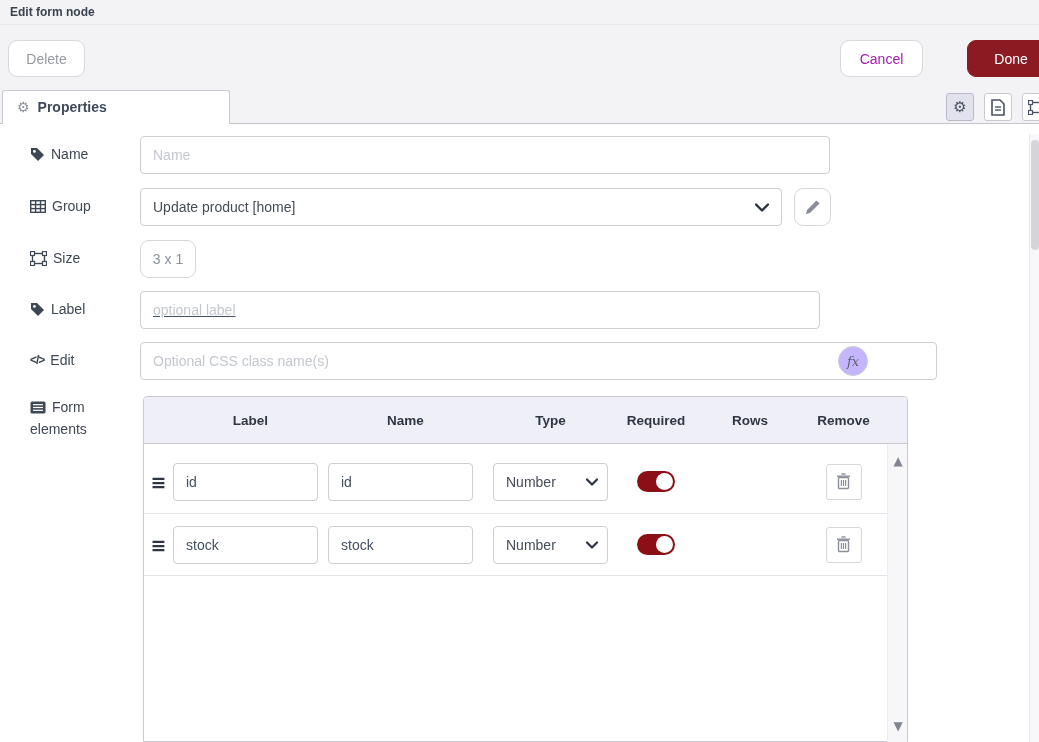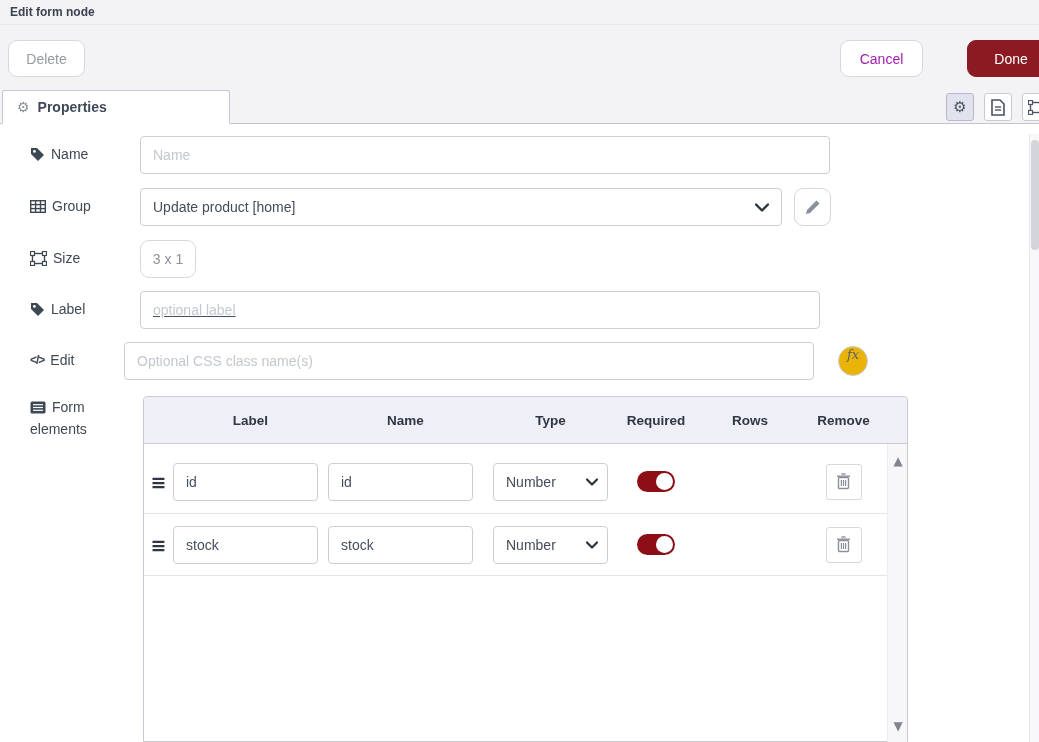--- a/index.html
+++ b/index.html
@@ -43,21 +43,21 @@
   .flabel svg { flex:none; }
   .tinput { border:1px solid #ccced4; border-radius:4px; height:38px; font-size:14px;
     color:#45505e; padding:0 12px; font-family:"Liberation Sans", sans-serif; outline:none; background:#fff; }
   .tinput::placeholder { color:#c3c8cf; opacity:1; }
   .selectbox { border:1px solid #ccced4; border-radius:4px; height:38px; background:#fff;
     display:flex; align-items:center; justify-content:space-between; padding:8px 12px; font-size:14px;
     color:#444c59; cursor:pointer; }
   .chev { flex:none; }
 
   .fx-btn { position:absolute; width:30px; height:30px; border:1px solid #c9ccd4; border-radius:50%;
-    background:#eab308; color:#5a6270; display:flex; justify-content:center;
+    background:#c4b5fd; color:#5a6270; display:flex; align-items:center; justify-content:center;
     font-family:"DejaVu Serif", serif; font-style:italic; font-size:13px; cursor:pointer; }
 
   
   .eltable { position:absolute; left:143px; top:271px; width:765px; height:346px;
     border:1px solid #c9c9d1; border-radius:4px 4px 0 0; background:#fff; }
   .el-head { height:47px; background:#efeff8; border-bottom:1px solid #c9c9d1; border-radius:4px 4px 0 0;
     display:grid; grid-template-columns:29px 155px 155px 10px 115px 96px 92px 95px; align-items:center; }
   .el-head .hcell { text-align:center; font-size:13.5px; font-weight:bold; color:#2f3744; }
   .el-body { position:relative; height:298px; }
   .el-rows { margin-right:20px; }
@@ -191,21 +191,21 @@
         <span>Label</span>
       </div>
       <input class="tinput" style="position: absolute; left: 140px; top: 0px; width: 680px; text-decoration: underline;" placeholder="optional label">
     </div>
 
     <div class="frow" style="top:217px;">
       <div class="flabel" style="top:10px; font-size:14px;">
         <span style="font-size:12px; font-weight:bold; letter-spacing:-1px;">&lt;/&gt;</span>
         <span>Edit</span>
       </div>
-      <input class="tinput" style="position: absolute; left: 124px; top: 0px; width: 690px;" placeholder="Optional CSS class name(s)">
+      <input class="tinput" style="position: absolute; left: 140px; top: 0px; width: 797px;" placeholder="Optional CSS class name(s)">
       <div class="fx-btn" style="left:838px; top:4px;">
         <span>fx</span>
       </div>
     </div>
 
     <div class="frow" style="top:270px;">
       <div class="flabel" style="top:4px;">
         <svg width="16" height="13" viewBox="0 0 16 13">
           <rect x="0.5" y="0.5" width="15" height="12" rx="1.5" fill="#3e4754"></rect>
           <line x1="3" y1="3.7" x2="13" y2="3.7" stroke="#fff" stroke-width="1.2"></line>

